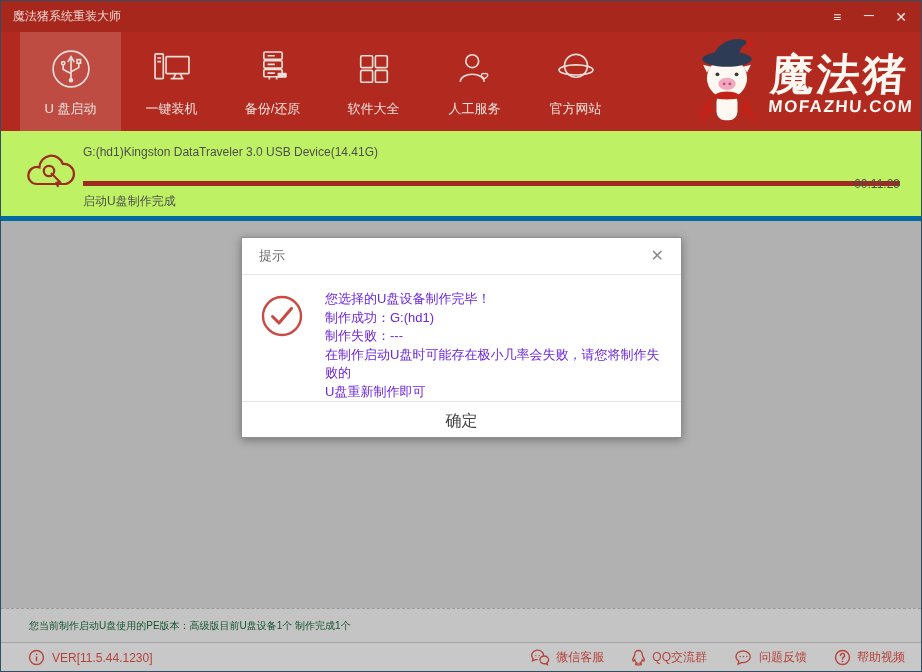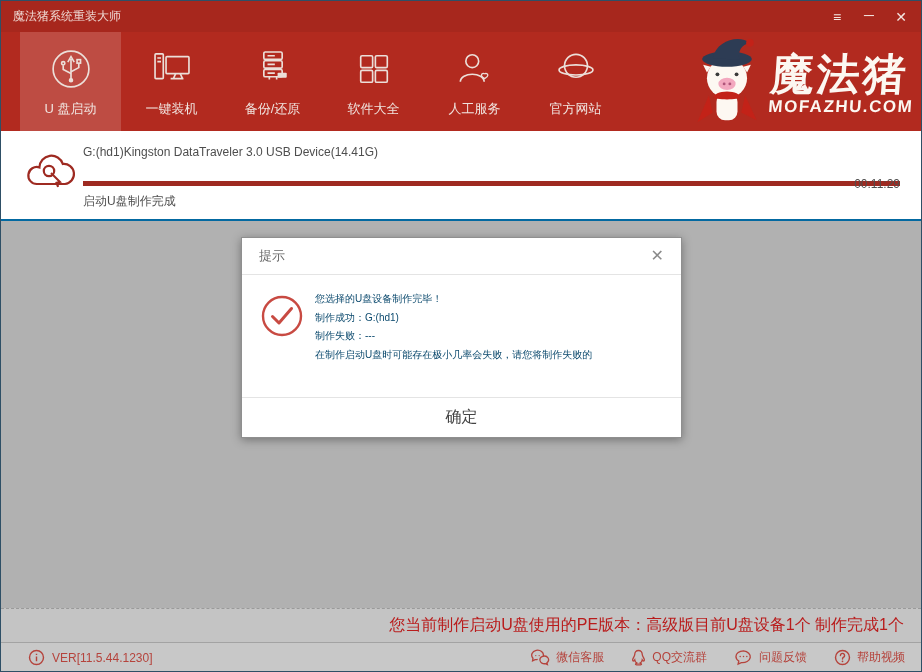--- a/index.html
+++ b/index.html
@@ -40,21 +40,21 @@
 
   
   .logo { position:absolute; right:6px; top:2px; display:flex; align-items:center; }
   .logo-text { color:#fcf7f1; font-weight:bold; transform:skewX(-4deg); line-height:1; }
   .brand { font-size:43px; letter-spacing:3px; }
   .domain { font-size:17px; letter-spacing:1.5px; margin-top:2px; }
 
   
   .strip {
     position:absolute; left:0; right:0; top:130px; height:90px;
-    background:#ffffff; border-bottom:2px solid #0369a1;
+    background:#bef264; border-bottom:5px solid #0369a1;
   }
   .cloud-wrap { position:absolute; left:21px; top:17px; color:#9e2a21; }
   .device-label { position:absolute; left:82px; top:14px; font-size:12px; color:#4e4e4e; }
   .bar-track {
     position:absolute; left:82px; right:21px; top:50px; height:5px;
     background:#b7b0ad;
   }
   .bar-fill { height:100%; background:#9e2a21; width:0; }
   .status-text { position:absolute; left:82px; top:62px; font-size:12px; color:#4e4e4e; }
   .time { position:absolute; right:21px; top:46px; font-size:12px; color:#4e4e4e; }
@@ -69,36 +69,36 @@
     box-shadow:0 2px 9px rgba(0,0,0,0.35);
     display:flex; flex-direction:column;
   }
   .dlg-header {
     flex:0 0 37px; display:flex; align-items:center; padding:0 17px;
     border-bottom:1px solid #e4e4e4; font-size:13px; color:#666;
   }
   .dlg-close { margin-left:auto; color:#8a8a8a; font-size:16px; cursor:pointer; line-height:1; }
   .dlg-body { flex:1; display:flex; padding:15px 18px 0 18px; }
   .check-wrap { flex:0 0 auto; color:#c84a42; margin-top:4px; }
-  .dlg-lines { margin-left:11px; font-size:10px; color:#0c4a6e; line-height:18.5px; }
+  .dlg-lines { margin-left:21px; font-size:13px; color:#6d28d9; line-height:18.5px; }
   .dlg-footer {
     flex:0 0 40px; border-top:1px solid #e4e4e4;
     display:flex; align-items:center; justify-content:center;
   }
   .confirm-btn {
     font-size:16px; color:#444; cursor:pointer; padding:4px 30px;
     background:none; border:none; font-family:inherit;text-align:center;
   }
 
   
   .statusbar {
     position:absolute; left:0; right:0; top:607px; height:34px;
     background:#c4c4c4; border-top:1px dashed #9a9a9a;
-    display:flex; align-items:center; justify-content:flex-end;
-    padding:0 17px 0 28px; font-size:16px; color:#b91c1c;
+    display:flex; align-items:center; justify-content:flex-start;
+    padding:0 17px 0 28px; font-size:10px; color:#14532d;
   }
 
   
   .footerbar {
     position:absolute; left:0; right:0; top:641px; height:30px;
     background:#c8c8c8; border-top:1px solid #a3a3a3;
     display:flex; align-items:center; padding:0 16px 0 27px;
     color:#b5433c; font-size:12px;text-align:right;
   }
   .version { display:flex; align-items:center; gap:7px; }
@@ -252,20 +252,21 @@
         <svg width="44" height="44" viewBox="0 0 44 44" fill="none" stroke="currentColor">
           <circle cx="22" cy="22" r="19" stroke-width="2.4"></circle>
           <path d="M12.5 22.5 L19 29 L31.5 14.5" stroke-width="3" stroke-linecap="round" stroke-linejoin="round"></path>
         </svg>
       </span>
       <div class="dlg-lines">
         <div>您选择的U盘设备制作完毕！</div>
         <div>制作成功：G:(hd1)</div>
         <div>制作失败：---</div>
         <div>在制作启动U盘时可能存在极小几率会失败，请您将制作失败的</div>
+        <div>U盘重新制作即可</div>
       </div>
     </div>
     <div class="dlg-footer">
       <button class="confirm-btn">确定</button>
     </div>
   </div>
 
   <div class="statusbar">
     <span>您当前制作启动U盘使用的PE版本：高级版</span>
     <span>目前U盘设备1个 制作完成1个</span>

